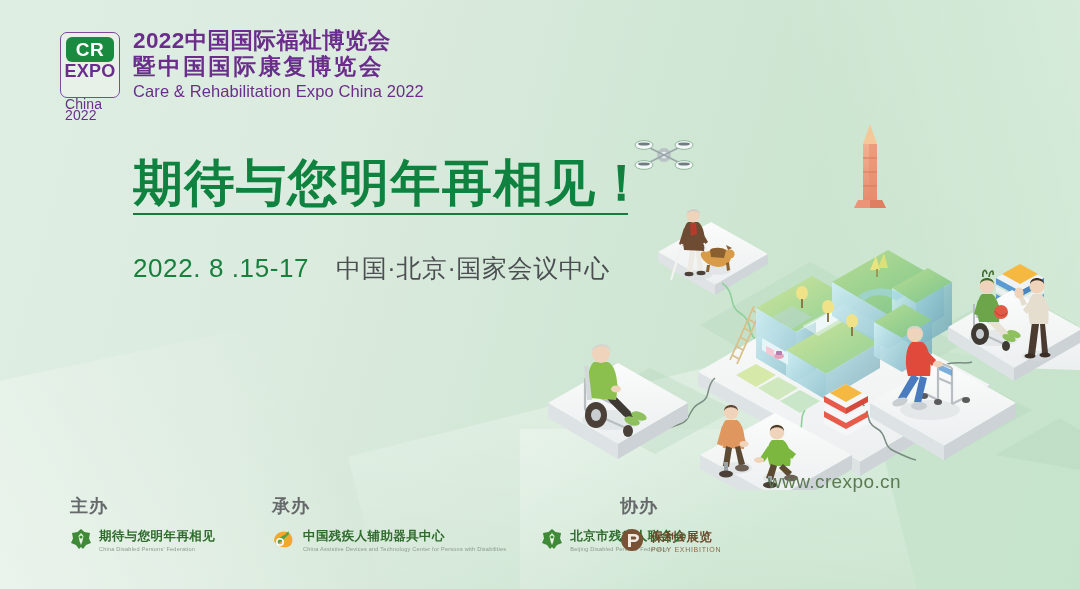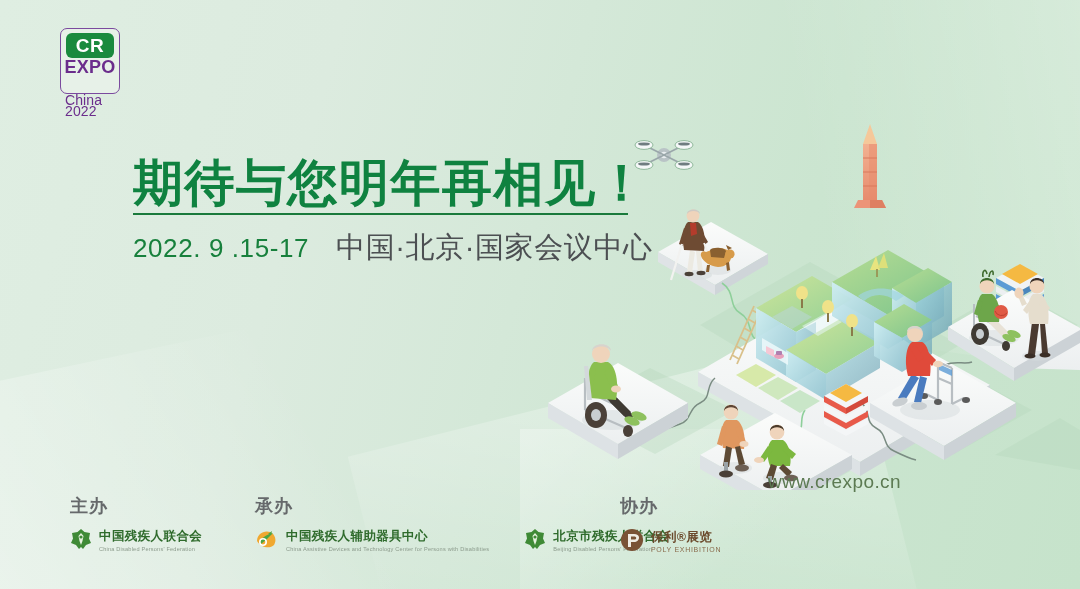--- a/index.html
+++ b/index.html
@@ -73,21 +73,21 @@
   }
   .copy-en {
     color:#13843f; font-size:38px; font-weight:500;
     letter-spacing:.4px; line-height:52px;
     text-align:right; padding-right:4px;
     font-family:"Liberation Sans", sans-serif;
   }
   .rule { height:2px; background:#1a7a3c; width:495px; margin-top:7px; }
   .copy-meta { margin-top:13px; display:flex; align-items:baseline; gap:27px; white-space:nowrap; }
   .meta-date { color:#17803c; font-size:26px; letter-spacing:.6px; }
-  .meta-place { color:#4c4f52; font-size:29px; letter-spacing:.6px; }
+  .meta-place { color:#4c4f52; font-size:25px; letter-spacing:.6px;margin-top:24px; }
 
   
   #site-url {
     position:absolute; left:768px; top:471px;
     color:#5c7a52; font-size:19px; letter-spacing:.4px;
   }
 
   
   #footer { position:absolute; left:0; top:494px; width:1080px; height:70px; }
   .spon-group { position:absolute; }
@@ -95,21 +95,21 @@
   .spon-row { display:flex; gap:35px; align-items:flex-start; }
   .spon { display:flex; align-items:center; gap:7px; }
   .spon-mark { flex:0 0 auto; }
   .spon-names { display:flex; flex-direction:column; }
   .spon-cn { color:#2f6b2c; font-size:12.5px; font-weight:bold; letter-spacing:.4px; line-height:15px; }
   .spon-cn.brown { color:#6b4a2c; }
   .spon-en { color:#8b9a8b; font-size:5.6px; letter-spacing:.2px; line-height:8px; margin-top:1.5px; white-space:nowrap; }
   .spon-en.brown { color:#8a6b4c; font-size:7px; letter-spacing:.7px; }
 
   #g1 { left:70px; top:0; }
-  #g2 { left:255px; top:0; }
+  #g2 { left:272px; top:0; }
   #g3 { left:620px; top:0; }
 
   
   #illo { position:absolute; left:540px; top:110px; width:540px; height:380px; }
   #illo svg { display:block; }
 </style>
 </head>
 <body>
 
 <div id="poster">
@@ -482,48 +482,53 @@
       </g>
     </svg>
   </div>
 
   <div id="header">
     <div class="logo-box">
       <div class="logo-cr">CR</div>
       <div class="logo-expo">EXPO</div>
       <div class="logo-china">China 2022</div>
     </div>
+    <div class="head-text">
+      <div class="head-l1">2022中国国际福祉博览会</div>
+      <div class="head-l2">暨中国国际康复博览会</div>
+      <div class="head-l3">Care &amp; Rehabilitation Expo China 2022</div>
+    </div>
   </div>
 
   <div id="copy">
     <div class="copy-cn">期待与您明年再相见！</div>
     <div class="rule"></div>
     <div class="copy-meta">
-      <span class="meta-date">2022. 9 .15-17</span>
+      <span class="meta-date">2022. 8 .15-17</span>
       <span class="meta-place">中国·北京·国家会议中心</span>
     </div>
   </div>
 
   <div id="site-url">www.crexpo.cn</div>
 
   <div id="footer">
 
     <div class="spon-group" id="g1">
       <div class="spon-title">主办</div>
       <div class="spon-row">
         <div class="spon">
           <span class="spon-mark">
             <svg width="22" height="22" viewBox="0 0 22 22">
               <path d="M11 1 L14.5 4 L20 5 L19 10.5 L21 15 L16 17 L13 21 L11 19 L9 21 L6 17 L1 15 L3 10.5 L2 5 L7.5 4 Z" fill="#3f8a36"></path>
               <path d="M11 5 L13.5 8 L12.5 13 L11 17 L9.5 13 L8.5 8 Z" fill="#e8f2e0"></path>
               <circle cx="11" cy="9" r="1.6" fill="#3f8a36"></circle>
             </svg>
           </span>
           <span class="spon-names">
-            <span class="spon-cn">中国残疾人联合会</span>
+            <span class="spon-cn">期待与您明年再相见</span>
             <span class="spon-en">China Disabled Persons' Federation</span>
           </span>
         </div>
       </div>
     </div>
 
     <div class="spon-group" id="g2">
       <div class="spon-title">承办</div>
       <div class="spon-row">
         <div class="spon">

